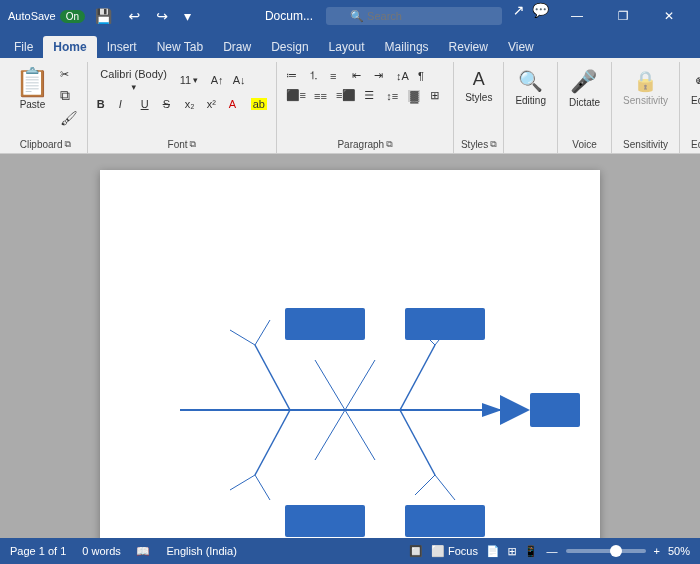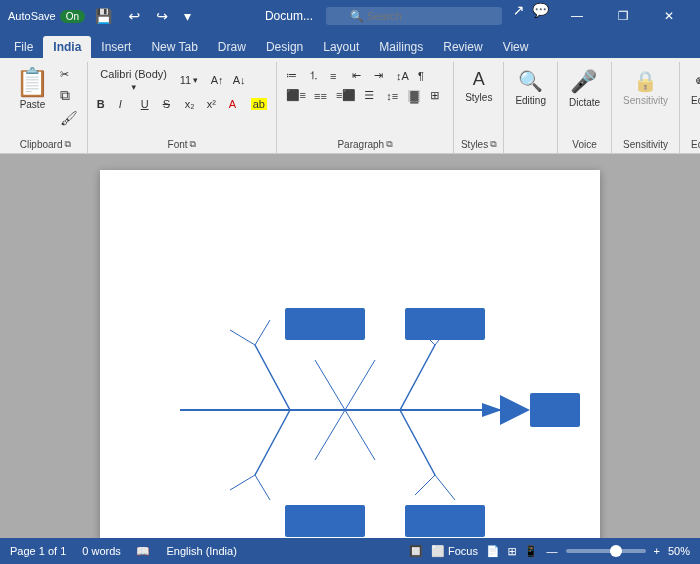--- a/index.html
+++ b/index.html
@@ -175,21 +175,21 @@
     <span class="titlebar-icon">↗</span>
     <span class="titlebar-icon">💬</span>
     <div class="win-btn">—</div>
     <div class="win-btn">❐</div>
     <div class="win-btn close">✕</div>
   </div>
 </div>
 
 <div class="ribbon-tabs">
   <div class="ribbon-tab">File</div>
-  <div class="ribbon-tab active">India</div>
+  <div class="ribbon-tab active">Home</div>
   <div class="ribbon-tab">Insert</div>
   <div class="ribbon-tab">New Tab</div>
   <div class="ribbon-tab">Draw</div>
   <div class="ribbon-tab">Design</div>
   <div class="ribbon-tab">Layout</div>
   <div class="ribbon-tab">Mailings</div>
   <div class="ribbon-tab">Review</div>
   <div class="ribbon-tab">View</div>
 </div>
 

